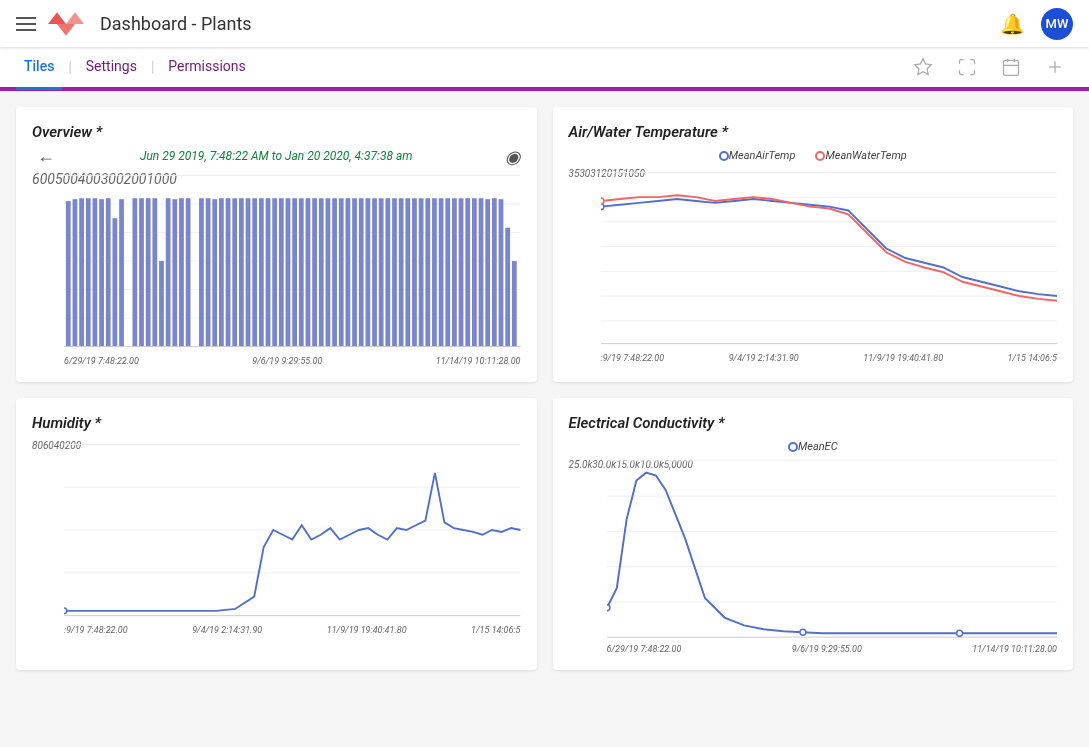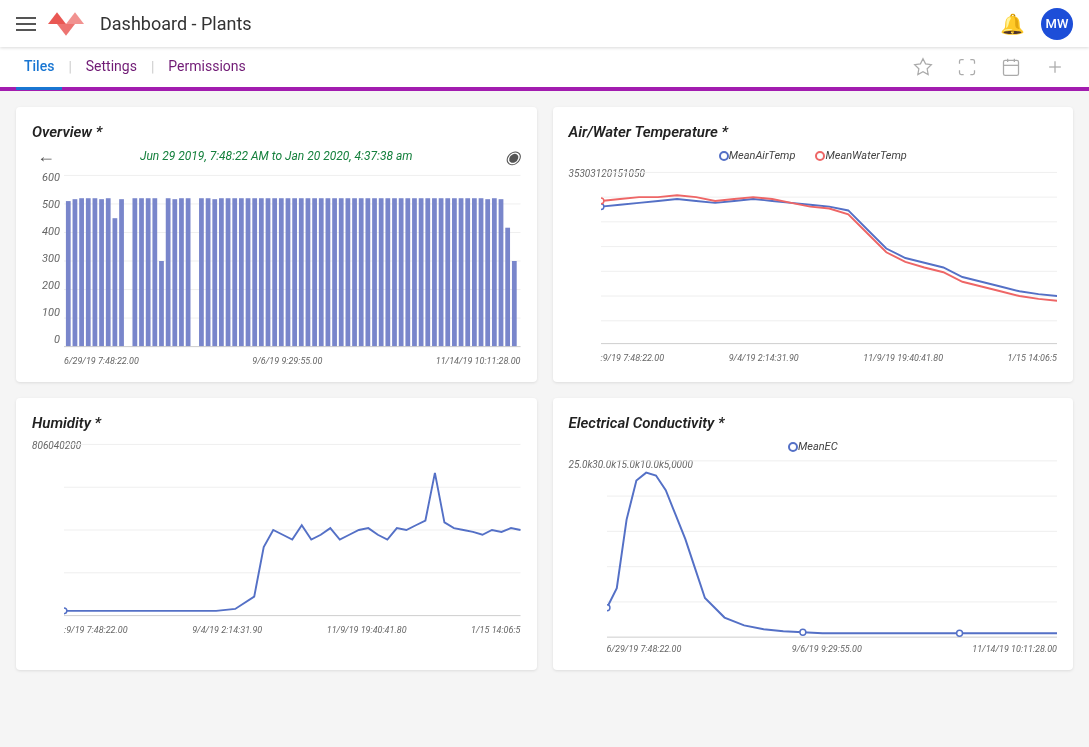--- a/index.html
+++ b/index.html
@@ -177,21 +177,21 @@
 
   <div class="tile">
     <div class="tile-title">Overview *</div>
     <div class="overview-nav">
       <div class="overview-back">←</div>
       <div class="overview-date">Jun 29 2019, 7:48:22 AM to Jan 20 2020, 4:37:38 am</div>
       <div class="overview-close">◉</div>
     </div>
     <div style="position:relative;">
       <div style="display:flex;">
-        <div style="width:32px;display:flex;flex-direction:column;justify-content:space-between;font-size:11px;color:#666;padding-bottom:20px;text-align:right;padding-right:4px;">
+        <div style="width:32px;display:flex;flex-direction:row;justify-content:space-between;font-size:14px;color:#666;padding-bottom:20px;text-align:right;padding-right:4px;">
           <span>600</span>
           <span>500</span>
           <span>400</span>
           <span>300</span>
           <span>200</span>
           <span>100</span>
           <span>0</span>
         </div>
         <div style="flex:1;overflow:hidden;">
           <svg viewBox="0 0 480 180" width="100%" height="180">

